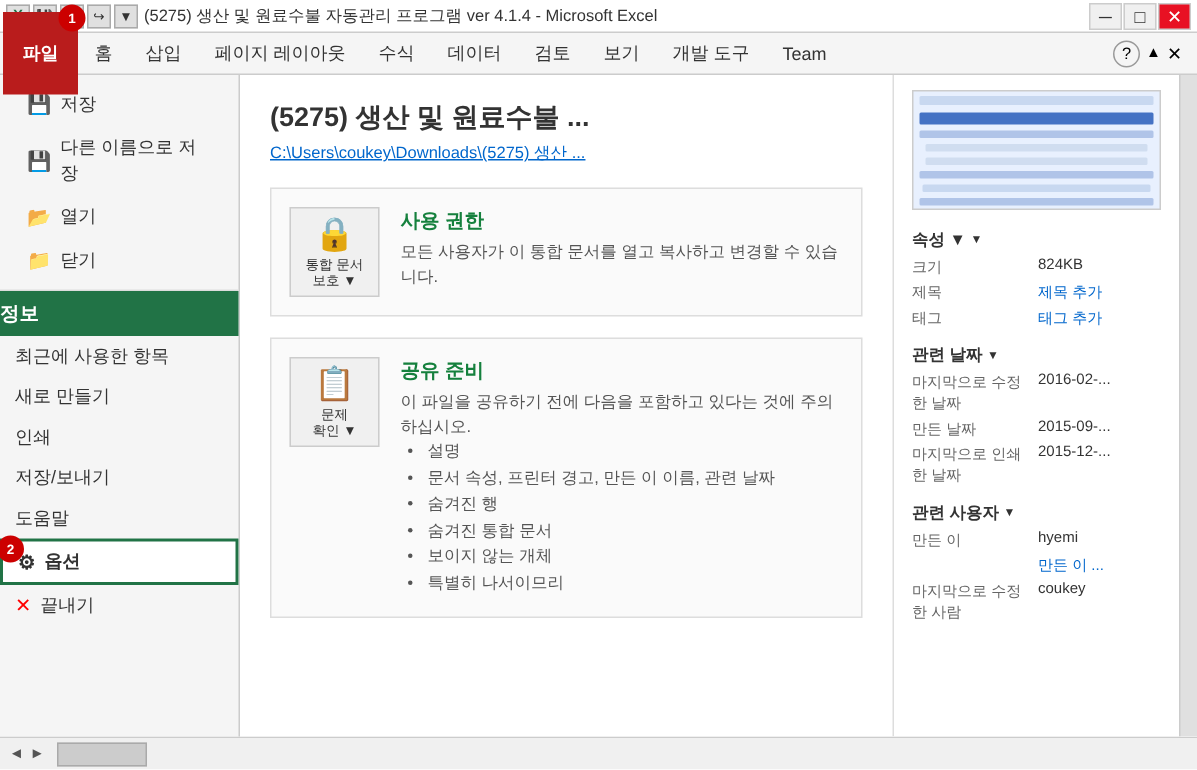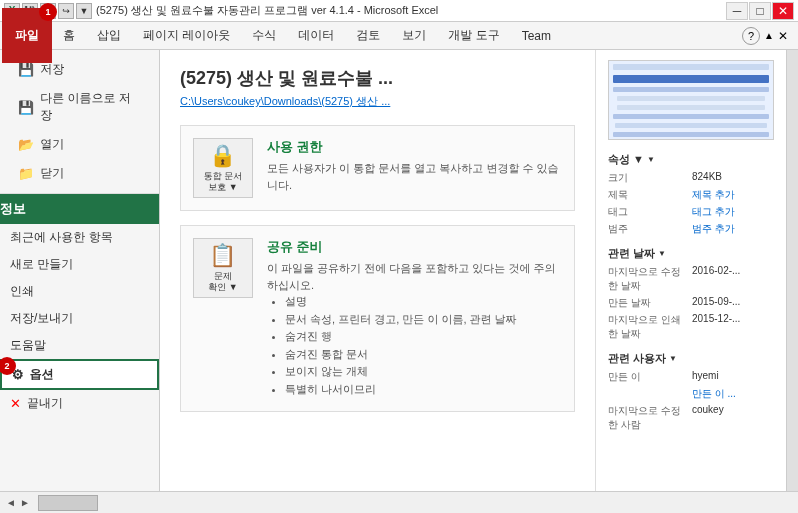--- a/index.html
+++ b/index.html
@@ -470,24 +470,20 @@
           <span class="props-value">824KB</span>
         </div>
         <div class="props-row">
           <span class="props-label">제목</span>
           <span class="props-value link">제목 추가</span>
         </div>
         <div class="props-row">
           <span class="props-label">태그</span>
           <span class="props-value link">태그 추가</span>
         </div>
-        <div class="props-row">
-          <span class="props-label">범주</span>
-          <span class="props-value link">범주 추가</span>
-        </div>
       </div>
 
       <div class="props-section">
         <div class="props-title">관련 날짜</div>
         <div class="props-row">
           <span class="props-label">마지막으로 수정한 날짜</span>
           <span class="props-value">2016-02-...</span>
         </div>
         <div class="props-row">
           <span class="props-label">만든 날짜</span>

